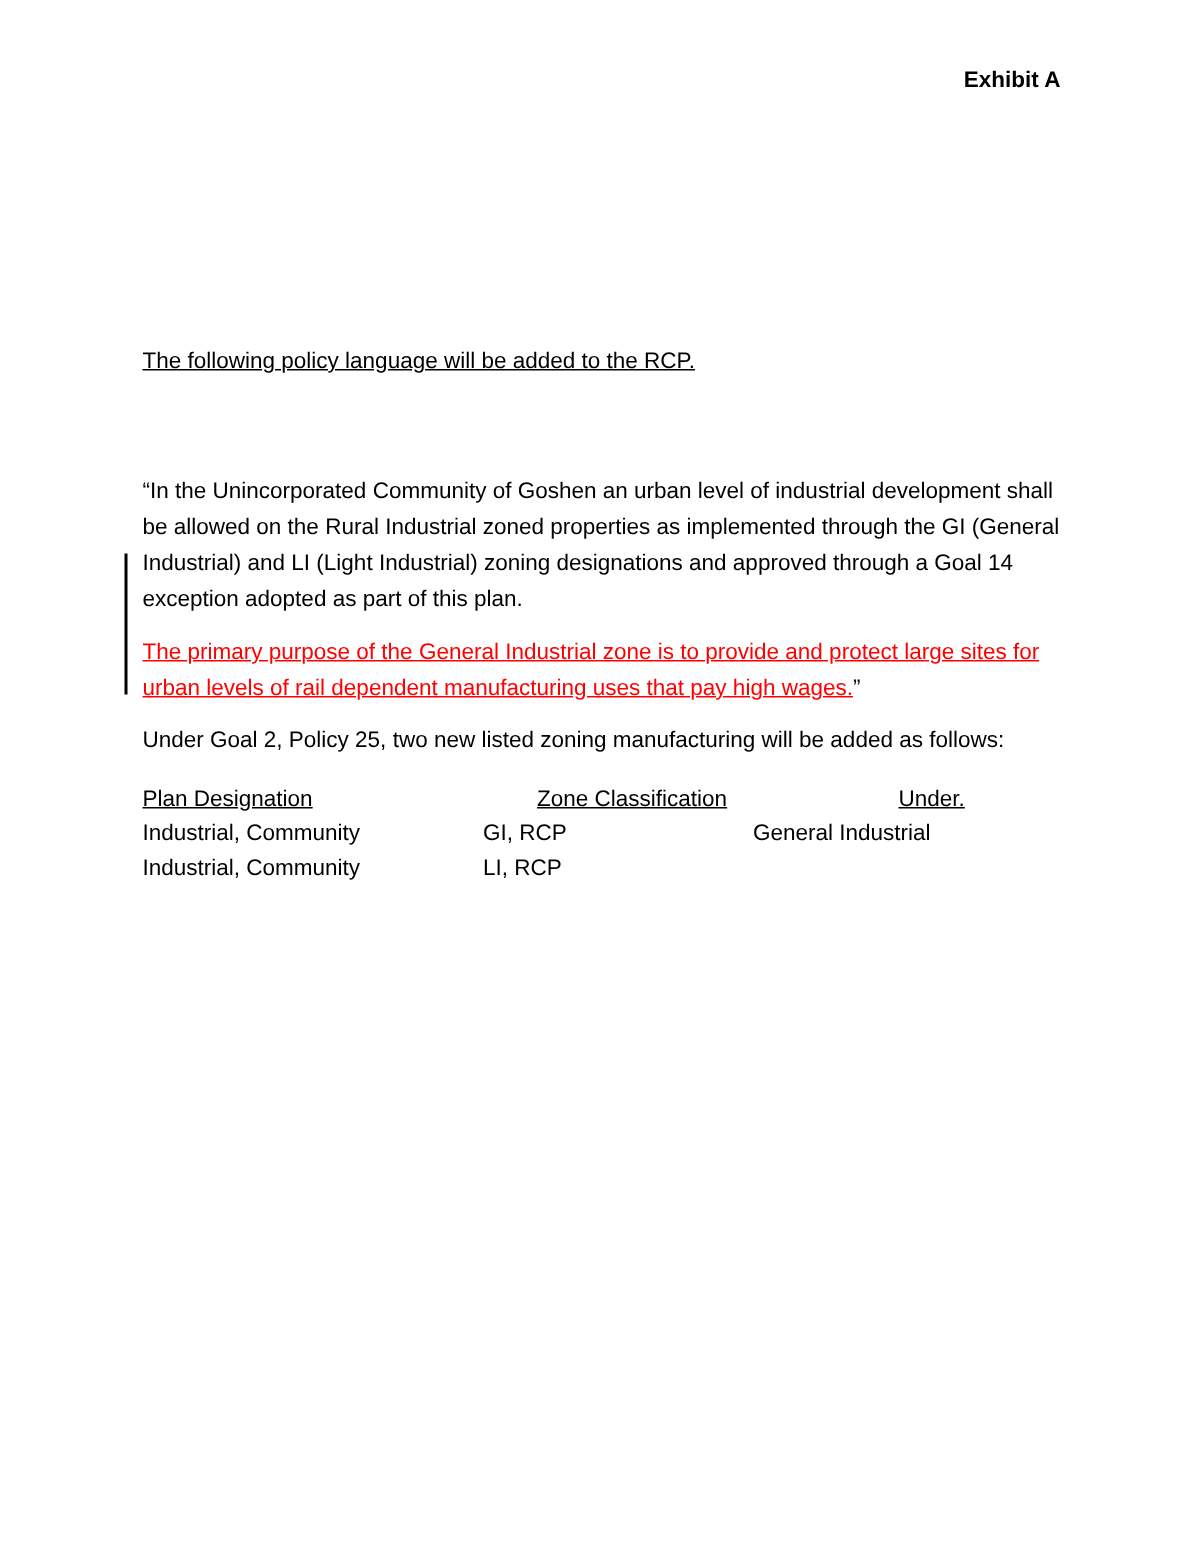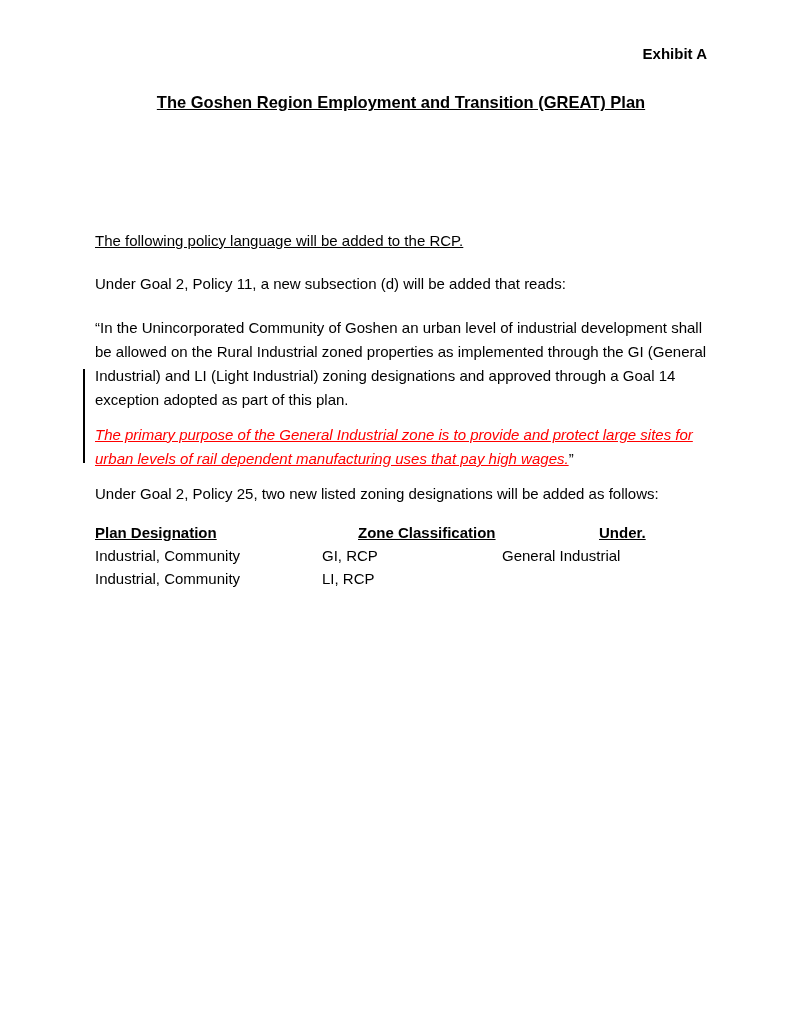--- a/index.html
+++ b/index.html
@@ -42,64 +42,61 @@
   .policy-heading {
     top: 229px;
     text-decoration: underline;
   }
   .policy11 { top: 272px; }
   .quote-para { top: 316px; }
   .red-para { top: 423px; }
   .red-ins {
     color: #ff0000;
     text-decoration: underline;
-    font-style: italic;
   }
   .close-quote { color: #000000; }
   .policy25 { top: 482px; }
   .zoning-table { top: 521px; line-height: 23px; }
   .trow { display: flex; }
   .tcell-0 { width: 227px; flex: 0 0 227px; }
   .tcell-1 { width: 241px; flex: 0 0 241px; margin-left: 36px; }
   .tcell-2 { width: 144px; flex: 0 0 144px; }
   .thead .tcell {
-    font-weight: bold;
+    font-weight: normal;
     text-decoration: underline;
   }
   .thead .tcell span { display: inline; }
   .change-bar {
     position: absolute;
     left: 83px;
     top: 369px;
     width: 2px;
     height: 94px;
     background: #000000;
   }
 </style>
 </head>
 <body>
 
 <div class="page">
 
   <div class="block exhibit">Exhibit A</div>
 
-  <div class="block doc-title">The Goshen Region Employment and Transition (GREAT) Plan</div>
 
 
   <p class="block policy-heading">The following policy language will be added to the RCP.</p>
 
-  <p class="block policy11">Under Goal 2, Policy 11, a new subsection (d) will be added that reads:</p>
 
   <p class="block quote-para">“In the Unincorporated Community of Goshen an urban level of industrial development shall be allowed on the Rural Industrial zoned properties as implemented through the GI (General Industrial) and LI (Light Industrial) zoning designations and approved through a Goal 14 exception adopted as part of this plan.</p>
 
   <div class="change-bar"></div>
 
   <p class="block red-para"><span class="red-ins">The primary purpose of the General Industrial zone is to provide and protect large sites for urban levels of rail dependent manufacturing uses that pay high wages.</span><span class="close-quote">”</span></p>
 
-  <p class="block policy25">Under Goal 2, Policy 25, two new listed zoning designations will be added as follows:</p>
+  <p class="block policy25">Under Goal 2, Policy 25, two new listed zoning manufacturing will be added as follows:</p>
 
   <div class="block zoning-table">
     <div class="trow thead">
       <div class="tcell tcell-0"><span>Plan Designation</span></div>
       <div class="tcell tcell-1"><span>Zone Classification</span></div>
       <div class="tcell tcell-2"><span>Under.</span></div>
     </div>
     <div class="trow">
       <div class="tcell tcell-0">Industrial, Community</div>
       <div class="tcell tcell-2">GI, RCP</div>

